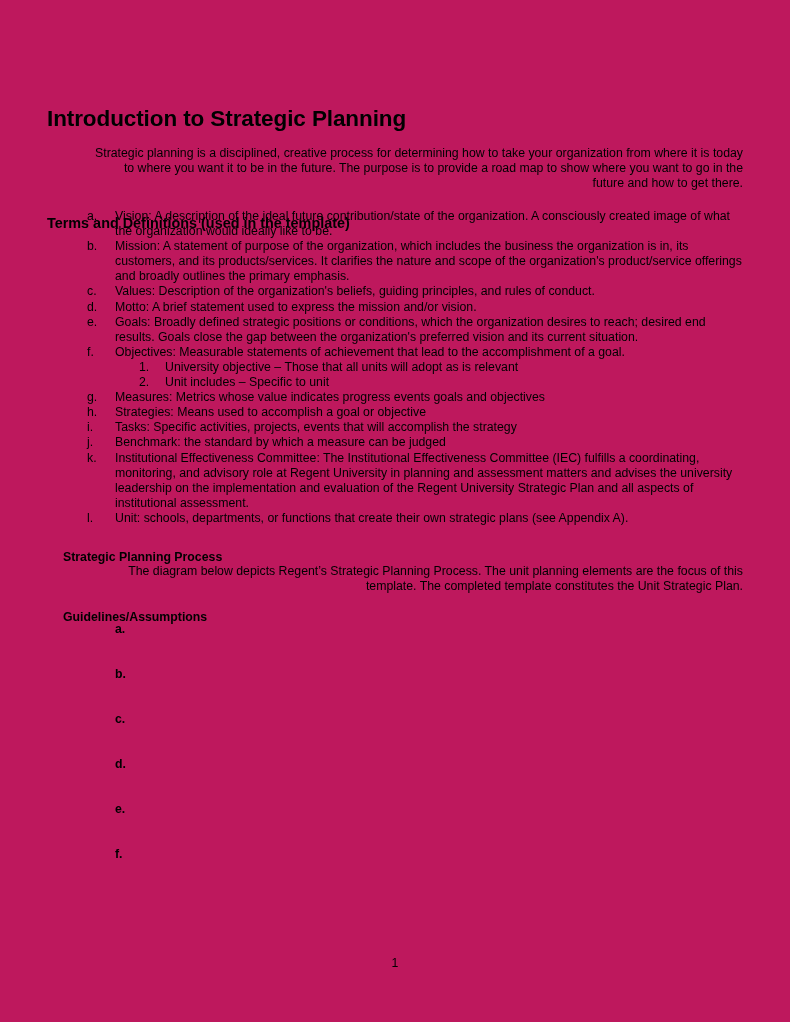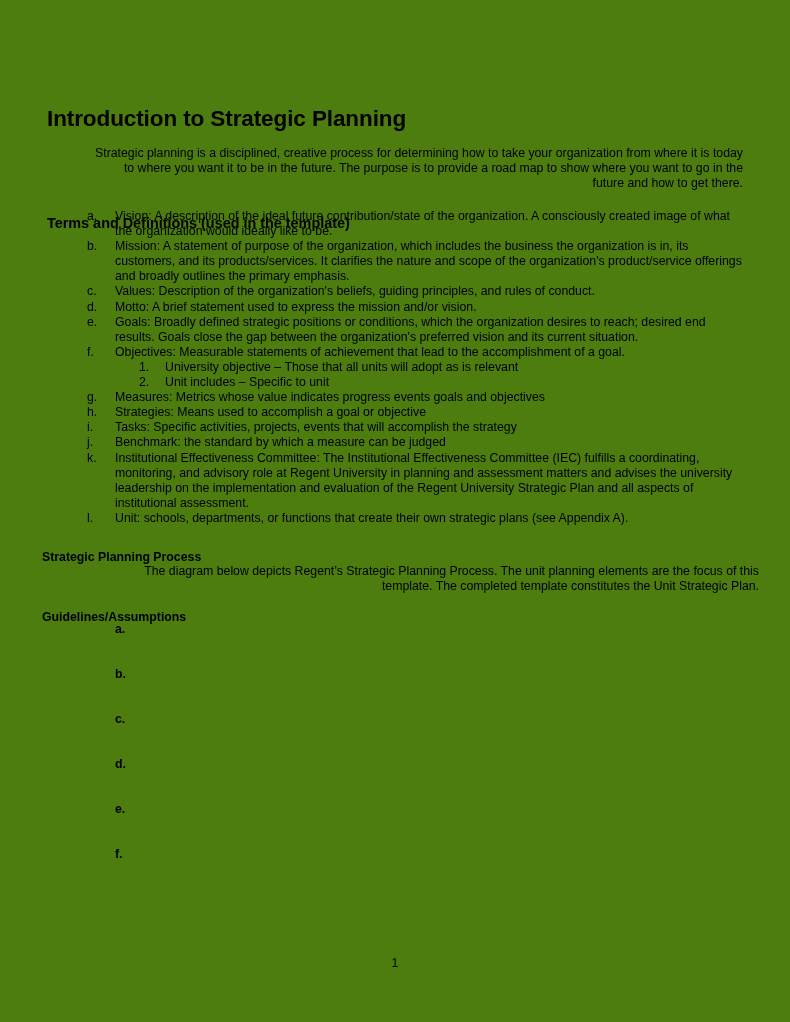--- a/index.html
+++ b/index.html
@@ -9,21 +9,21 @@
     background: #ffffff;
   }
   body {
     font-family: "Liberation Sans", sans-serif;
     color: #000000;
   }
   .page {
     position: relative;
     width: 790px;
     height: 1022px;
-    background: #4d7c0f;
+    background: #be185d;
     overflow: hidden;
     box-sizing: border-box;
     text-decoration: underline;
   }
 
   
   .doc-title {
     position: absolute;
     left: 47px;
     top: 92px;
@@ -48,21 +48,21 @@
   .h-major {
     position: absolute;
     left: 47px;
     font-size: 14.4px;
     font-weight: bold;
     line-height: 1.15;
     white-space: nowrap;
   }
   .h-minor {
     position: absolute;
-    left: 42px;
+    left: 63px;
     font-size: 12.3px;
     font-weight: bold;
     line-height: 1.15;
     white-space: nowrap;
   }
 
   
   .def-list {
     position: absolute;
     left: 47px;
@@ -209,21 +209,21 @@
         <span class="itext">Institutional Effectiveness Committee: The Institutional Effectiveness Committee (IEC) fulfills a coordinating, monitoring, and advisory role at Regent University in planning and assessment matters and advises the university leadership on the implementation and evaluation of the Regent University Strategic Plan and all aspects of institutional assessment.</span>
       </div>
       <div class="def-item">
         <span class="marker">l.</span>
         <span class="itext">Unit: schools, departments, or functions that create their own strategic plans (see Appendix A).</span>
       </div>
     </div>
 
   <h3 class="h-minor" style="top:538px;">Strategic Planning Process</h3>
 
-  <p class="body-para" style="top:552px;margin-left:16px;">The diagram below depicts Regent’s Strategic Planning Process. The unit planning elements are the focus of this template. The completed template constitutes the Unit Strategic Plan.</p>
+  <p class="body-para" style="top:552px;">The diagram below depicts Regent’s Strategic Planning Process. The unit planning elements are the focus of this template. The completed template constitutes the Unit Strategic Plan.</p>
 
   <h3 class="h-minor" style="top:598px;">Guidelines/Assumptions</h3>
 
   <div class="guide-list">
       <div class="guide-item">
         <span class="marker">a.</span>
         <span class="itext"></span>
       </div>
       <div class="guide-item">
         <span class="marker">b.</span>

